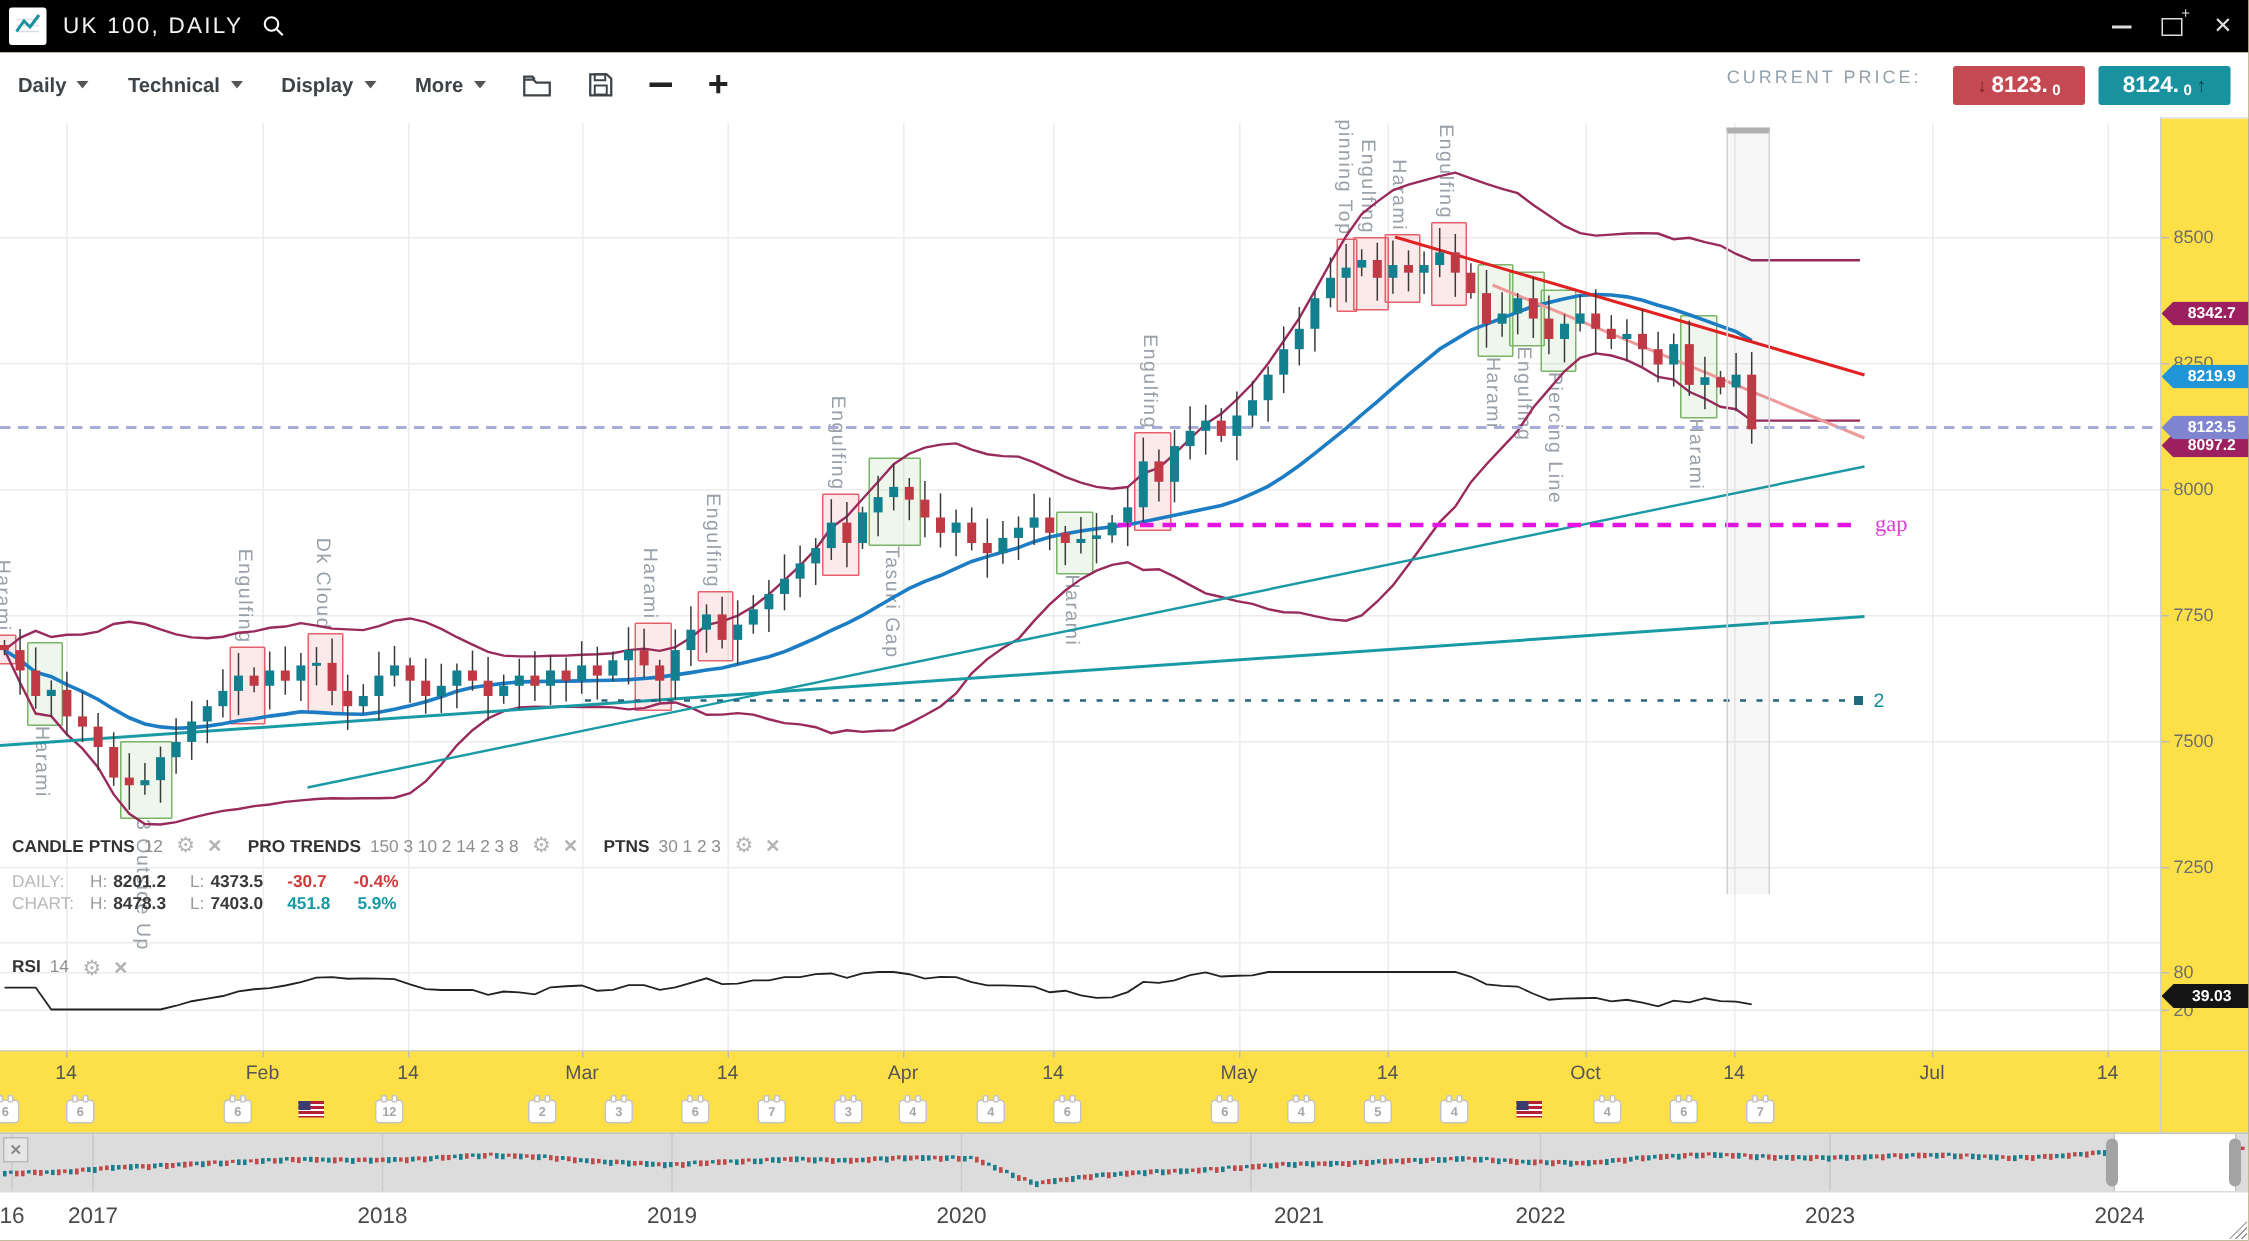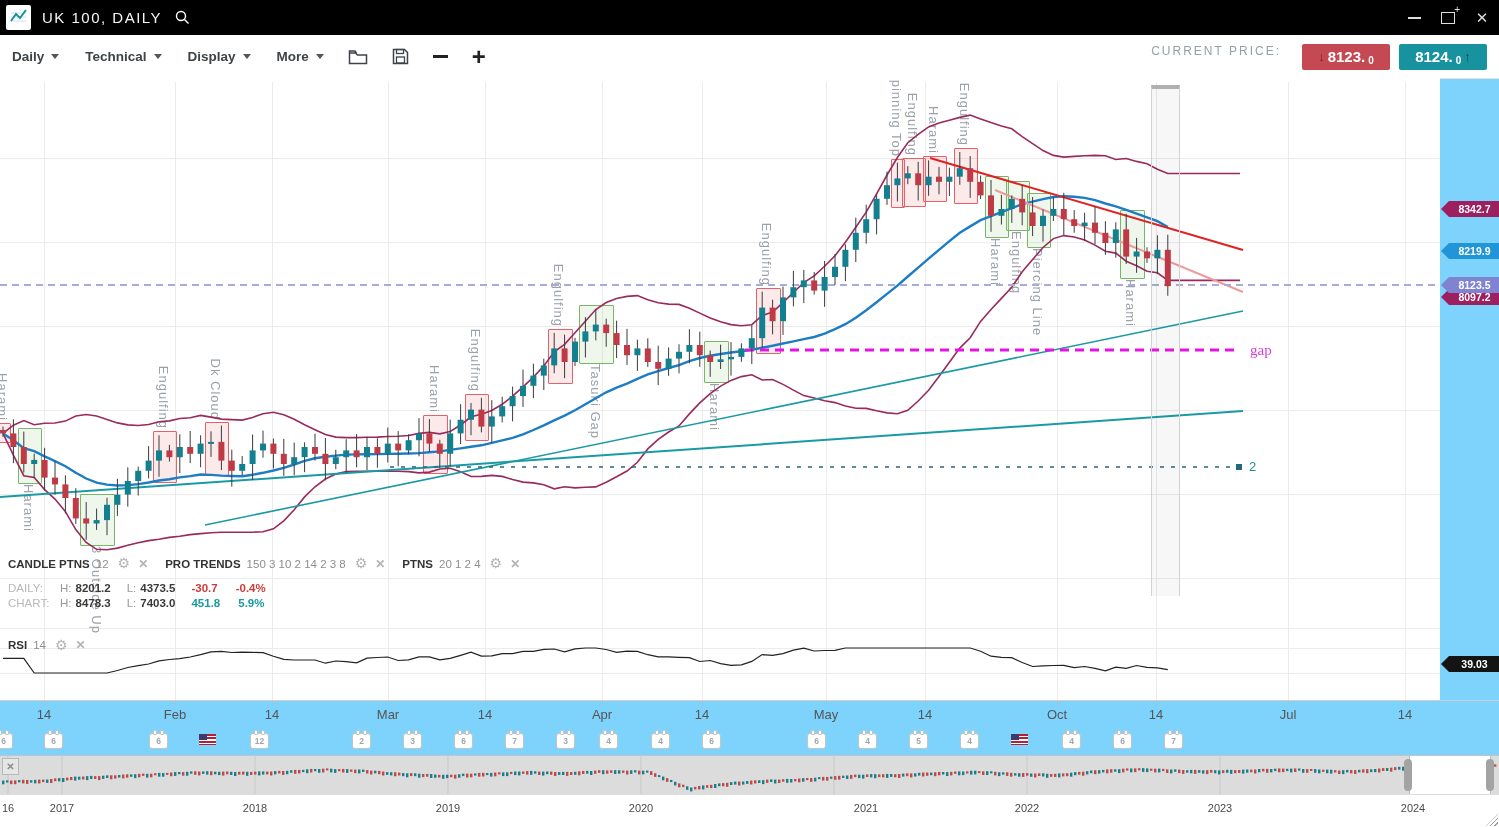--- a/index.html
+++ b/index.html
@@ -1,16 +1,16 @@
 <!DOCTYPE html>
 <html><head>
 <meta charset="utf-8">
 <style>
   html,body{margin:0;padding:0;background:#888;}
-  .screen{position:relative;width:1499px;height:827px;background:#7dd3fc;overflow:hidden;
+  .screen{position:relative;width:1499px;height:827px;background:#fde047;overflow:hidden;
           font-family:"Liberation Sans",sans-serif;-webkit-font-smoothing:antialiased;}
   
   .titlebar{position:absolute;left:0;top:0;width:1499px;height:35px;background:#000;display:flex;align-items:center;}
   .logo{width:25px;height:25px;background:#fff;border-radius:2px;margin-left:6px;display:flex;align-items:center;justify-content:center;}
   .tb-title{color:#f4f4f4;font-size:15px;letter-spacing:1.5px;margin-left:11px;}
   .tb-search{margin-left:13px;display:flex;align-items:center;cursor:pointer;}
   .tb-spacer{flex:1;}
   .winbtn{width:34px;height:35px;display:flex;align-items:center;justify-content:center;color:#ddd;cursor:pointer;}
   .min-glyph{width:13px;height:2px;background:#ddd;}
   .pop-glyph{width:12px;height:10px;border:1.5px solid #ddd;position:relative;}
@@ -71,21 +71,21 @@
   .cal:before{left:3px;} .cal:after{right:3px;}
   .flag{position:absolute;top:6px;width:17px;height:11px;background:repeating-linear-gradient(180deg,#b22234 0 1.7px,#fff 1.7px 3.4px);cursor:pointer;}
   .flag:before{content:"";position:absolute;left:0;top:0;width:8px;height:6px;background:#3c3b6e;}
   
   .overview{position:absolute;left:0;top:755px;width:1499px;height:40px;background:#dcdcdc;border-top:1px solid #c4c4c4;border-bottom:1px solid #c4c4c4;}
   #ov-svg{position:absolute;left:0;top:0;}
   .ov-close{position:absolute;left:2px;top:2px;width:15px;height:15px;background:#e6e6e6;border:1px solid #b9b9b9;color:#8a8a8a;font-size:10px;font-weight:bold;display:flex;align-items:center;justify-content:center;cursor:pointer;z-index:4;}
   .ov-sel{position:absolute;left:1409px;top:0;width:80px;height:38px;background:#fff;border-left:1px solid #bdbdbd;border-right:1px solid #bdbdbd;z-index:1;}
   .ov-handle{position:absolute;top:3px;width:8px;height:32px;border-radius:4px;background:#a3a3a3;z-index:3;cursor:ew-resize;}
   .years{position:absolute;left:0;top:795px;width:1499px;height:32px;background:#fff;}
-  .yr-lab{position:absolute;top:7px;font-size:11px;color:#4a4a4a;transform:translateX(-50%);}
+  .yr-lab{position:absolute;top:7px;font-size:15px;color:#4a4a4a;transform:translateX(-50%);}
   .grip{position:absolute;left:1486px;top:814px;width:12px;height:12px;background:repeating-linear-gradient(135deg,transparent 0 2px,#9a9a9a 2px 3px);clip-path:polygon(100% 0,100% 100%,0 100%);cursor:nwse-resize;}
 </style>
 </head>
 <body>
 
 <div class="screen">
 
   <div class="titlebar">
     <div class="logo">
       <svg width="19" height="19" viewBox="0 0 19 19">
@@ -411,21 +411,21 @@
     <div class="lvl2-label">2</div>
 
     <div class="legend">
       <span>
         <span class="ind-name">CANDLE PTNS</span><span class="ind-params">12</span><span class="mini-ic">⚙</span><span class="mini-x">✕</span>
       </span>
       <span>
         <span class="ind-name">PRO TRENDS</span><span class="ind-params">150 3 10 2 14 2 3 8</span><span class="mini-ic">⚙</span><span class="mini-x">✕</span>
       </span>
       <span>
-        <span class="ind-name">PTNS</span><span class="ind-params">20 1 2 4</span><span class="mini-ic">⚙</span><span class="mini-x">✕</span>
+        <span class="ind-name">PTNS</span><span class="ind-params">30 1 2 3</span><span class="mini-ic">⚙</span><span class="mini-x">✕</span>
       </span>
     </div>
 
     <div class="stats">
       <div class="row">
         <span class="st-lab">DAILY:</span>
         <span class="st-k">H:</span>
         <span class="st-v">8201.2</span>
         <span class="st-k">L:</span>
         <span class="st-v">4373.5</span>
@@ -503,20 +503,38 @@
       <div class="patbox bull" style="left: 985px; top: 97.9811px; width: 22.4px; height: 59.8101px;"></div>
       <div class="pat-label" style="left: 988.2px; top: 159.791px;">Harami</div>
       <div class="patbox bull" style="left: 1005.8px; top: 102.755px; width: 22.4px; height: 48.5659px;"></div>
       <div class="pat-label" style="left: 1009px; top: 153.321px;">Engulfing</div>
       <div class="patbox bull" style="left: 1026.6px; top: 114.95px; width: 22.4px; height: 52.6272px;"></div>
       <div class="pat-label" style="left: 1029.8px; top: 169.577px;">Piercing Line</div>
       <div class="patbox bull" style="left: 1120.2px; top: 131.701px; width: 22.4px; height: 67.1486px;"></div>
       <div class="pat-label" style="left: 1123.4px; top: 200.85px;">Harami</div>
     </div>
 
+  <div class="y-axis" id="y-axis">
+      <div class="y-lab" style="top: 80px;">8500</div>
+      <div class="y-tick" style="top: 80px;"></div>
+      <div class="y-lab" style="top: 164px;">8250</div>
+      <div class="y-tick" style="top: 164px;"></div>
+      <div class="y-lab" style="top: 248px;">8000</div>
+      <div class="y-tick" style="top: 248px;"></div>
+      <div class="y-lab" style="top: 332px;">7750</div>
+      <div class="y-tick" style="top: 332px;"></div>
+      <div class="y-lab" style="top: 416px;">7500</div>
+      <div class="y-tick" style="top: 416px;"></div>
+      <div class="y-lab" style="top: 500px;">7250</div>
+      <div class="y-tick" style="top: 500px;"></div>
+      <div class="y-lab" style="top: 570px;">80</div>
+      <div class="y-tick" style="top: 570px;"></div>
+      <div class="y-lab" style="top: 595px;">20</div>
+      <div class="y-tick" style="top: 595px;"></div>
+    </div>
 
   <div class="x-axis" id="x-axis">
       <div class="x-lab" style="left: 44px;">14</div>
       <div class="x-tick" style="left: 44px;"></div>
       <div class="x-lab" style="left: 175px;">Feb</div>
       <div class="x-tick" style="left: 175px;"></div>
       <div class="x-lab" style="left: 272px;">14</div>
       <div class="x-tick" style="left: 272px;"></div>
       <div class="x-lab" style="left: 388px;">Mar</div>
       <div class="x-tick" style="left: 388px;"></div>

